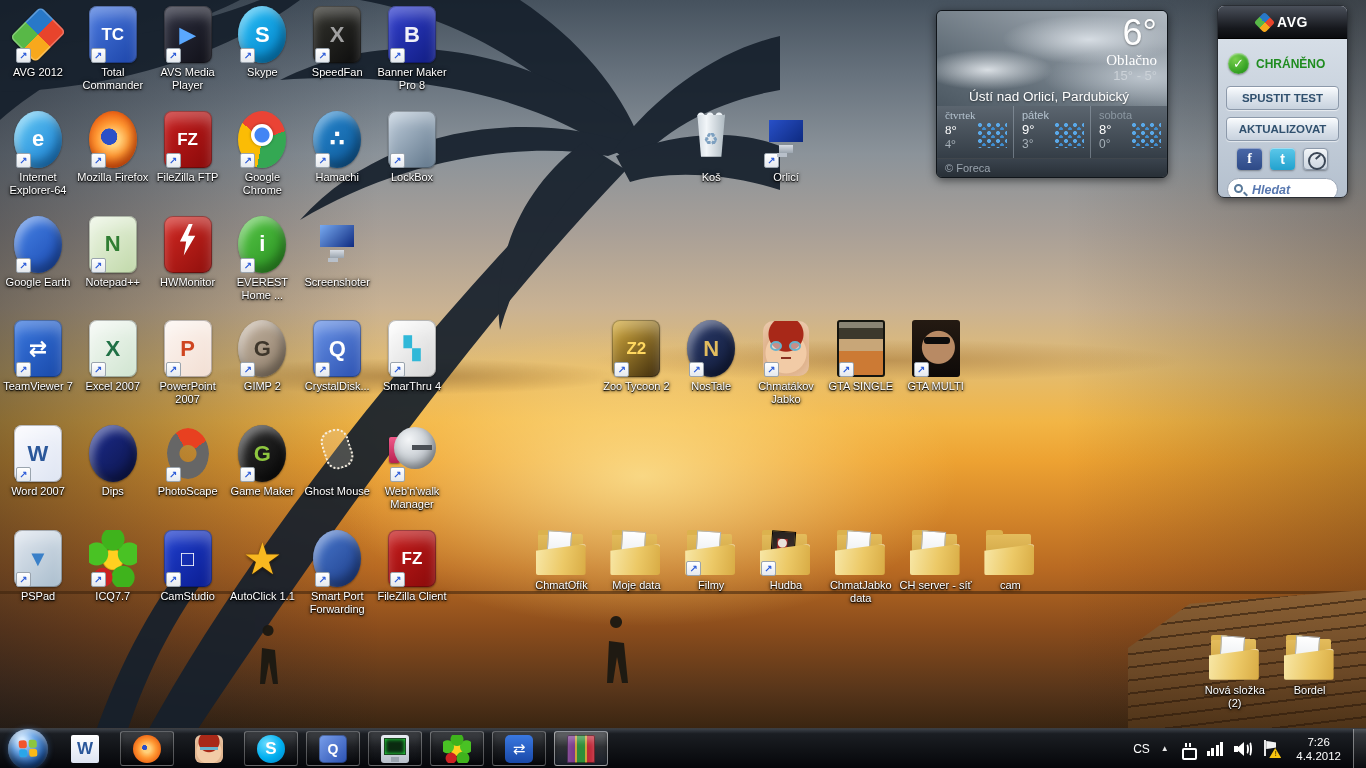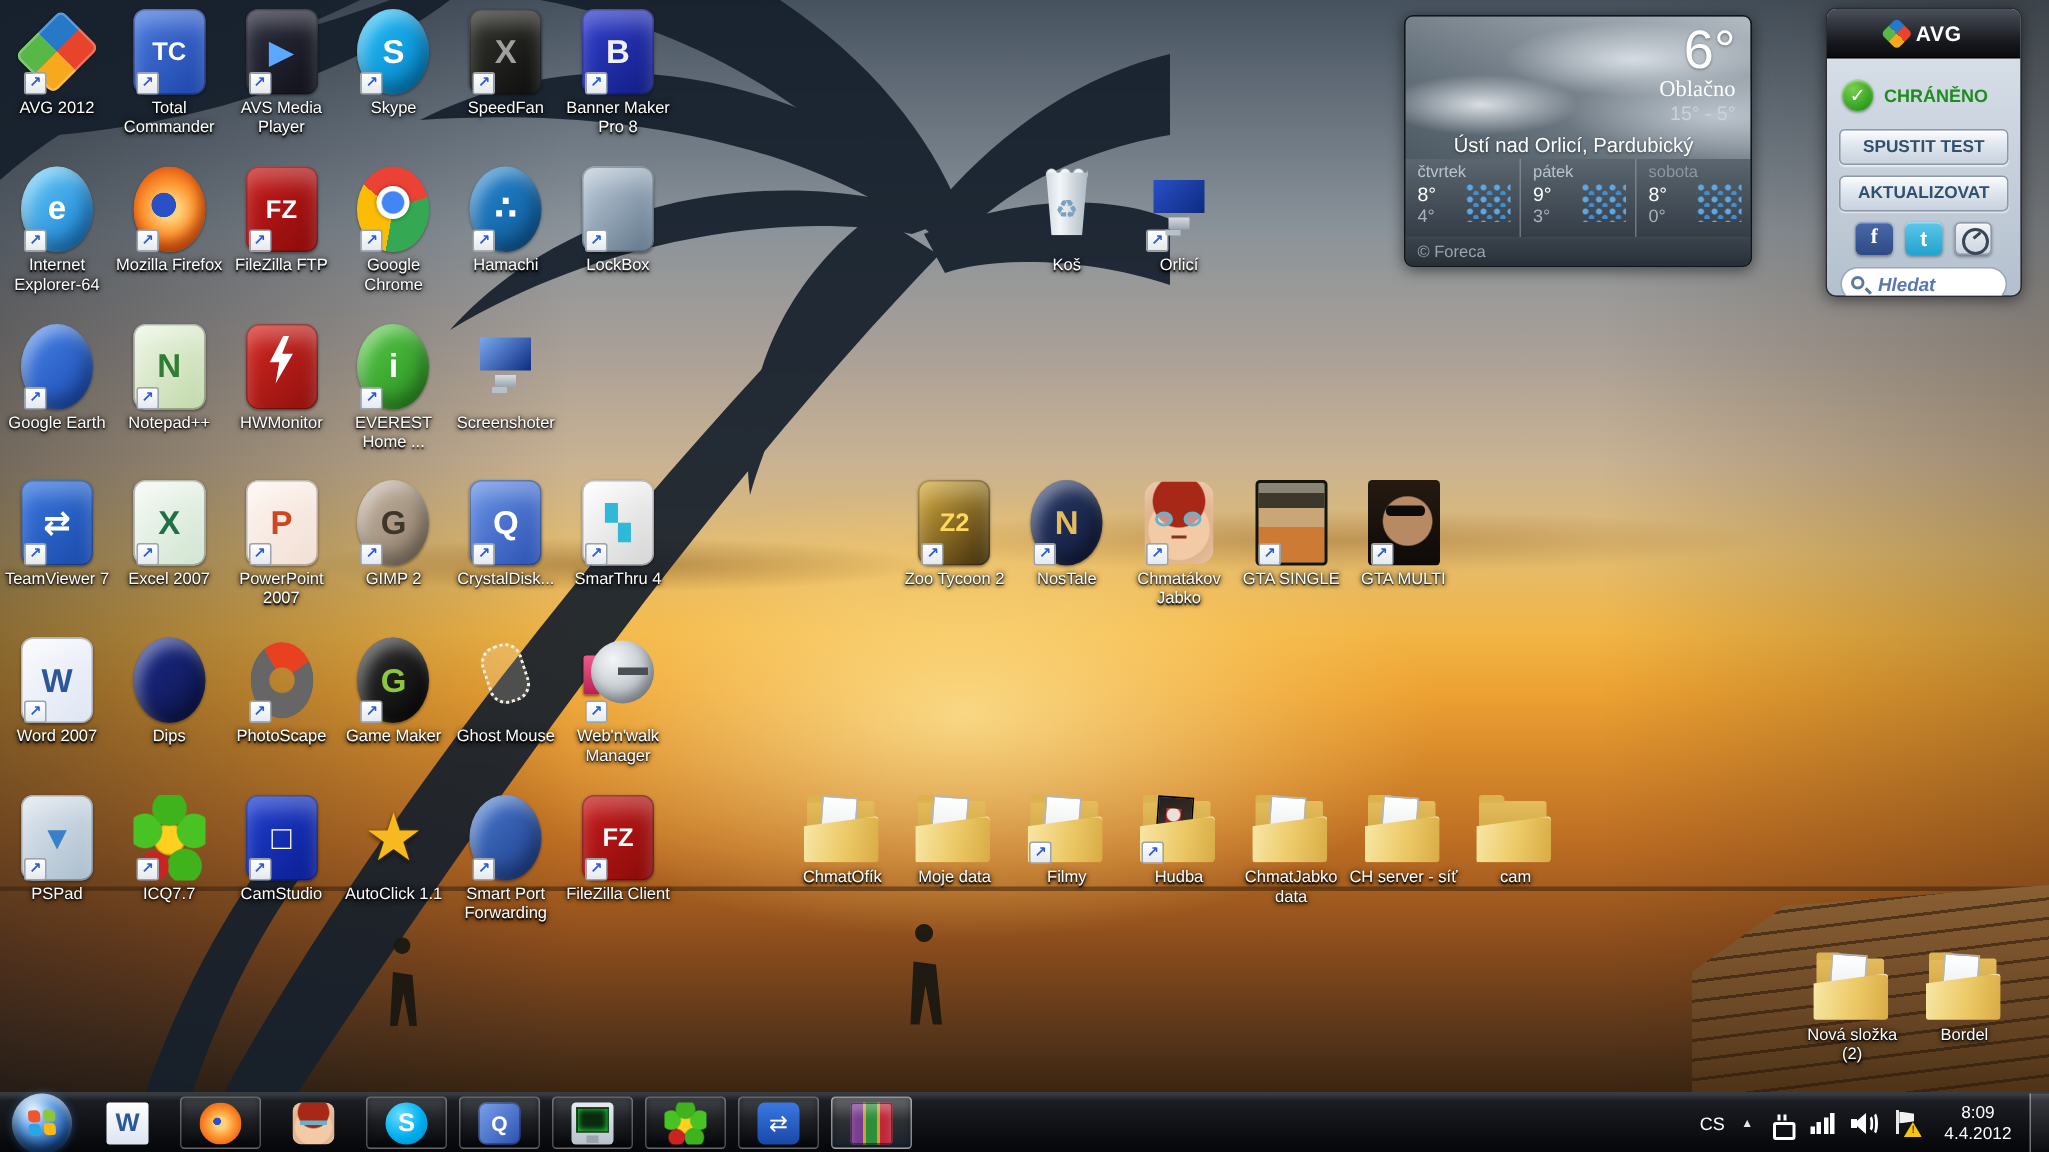--- a/index.html
+++ b/index.html
@@ -127,21 +127,21 @@
       radial-gradient(ellipse 120px 34px at 66% 30%, rgba(222,228,234,.9), transparent 72%),
       radial-gradient(ellipse 140px 40px at 90% 70%, rgba(200,208,216,.8), transparent 72%),
       linear-gradient(205deg,#b2bac2 0%, #8b959e 35%, #64707a 70%, #4c5862 100%); }
   .w-temp { font-size:36px; line-height:40px; color:#fff; text-shadow:0 1px 2px rgba(0,0,0,.4); }
   .w-cond { font-size:15px; color:#fff; line-height:15px;font-family:Liberation Serif, serif; }
   .w-range { font-size:13px; color:#ccd2d8; line-height:16px; }
   .w-loc { position:absolute; left:0; right:6px; bottom:2px; text-align:center; font-size:13.5px; color:#fff;
     text-shadow:0 1px 2px rgba(0,0,0,.5); }
   .w-days { display:flex; height:52px; background:linear-gradient(rgba(94,104,114,.92), rgba(52,61,70,.92)); }
   .w-day { flex:1; position:relative; padding:3px 0 0 8px; border-left:1px solid rgba(160,172,184,.5); }
-  .w-day:first-child { border-left:none; }
+  .w-day:first-child { border-left:none;font-family:Liberation Serif, serif; }
   .w-dayname { font-size:11px; color:#b6c4d0; }
   .w-day.dim .w-dayname { color:#8c98a2; }
   .w-hi { font-size:13px; color:#fff; line-height:15px; margin-top:1px; }
   .w-lo { font-size:12px; color:#a8b2ba; line-height:14px; }
   .w-rain { position:absolute; right:6px; top:16px; width:30px; height:26px;
     background-image:radial-gradient(circle at 3px 3px, #5aa8e8 1.7px, transparent 2.3px),
                      radial-gradient(circle at 7px 7px, #3f8fd4 1.5px, transparent 2.1px);
     background-size:9px 8px, 9px 8px; }
   .w-credit { height:21px; background:linear-gradient(#3a434d,#262d34); color:#9aa4ae; font-size:11px;
     padding:3px 8px; border-top:1px solid rgba(255,255,255,.12); }
@@ -776,20 +776,20 @@
         </span>
       <span class="i-spk">
           <i class="w1"></i>
           <i class="w2"></i>
         </span>
       <span class="i-flag">
         <span class="warn"></span>
         <span class="warn-mark">!</span>
       </span>
       <div class="clock">
-        <div>8:09</div>
+        <div>7:26</div>
         <div>4.4.2012</div>
       </div>
     </div>
     <div class="show-desktop"></div>
   </div>
 
 </div>
 
 </body></html>

